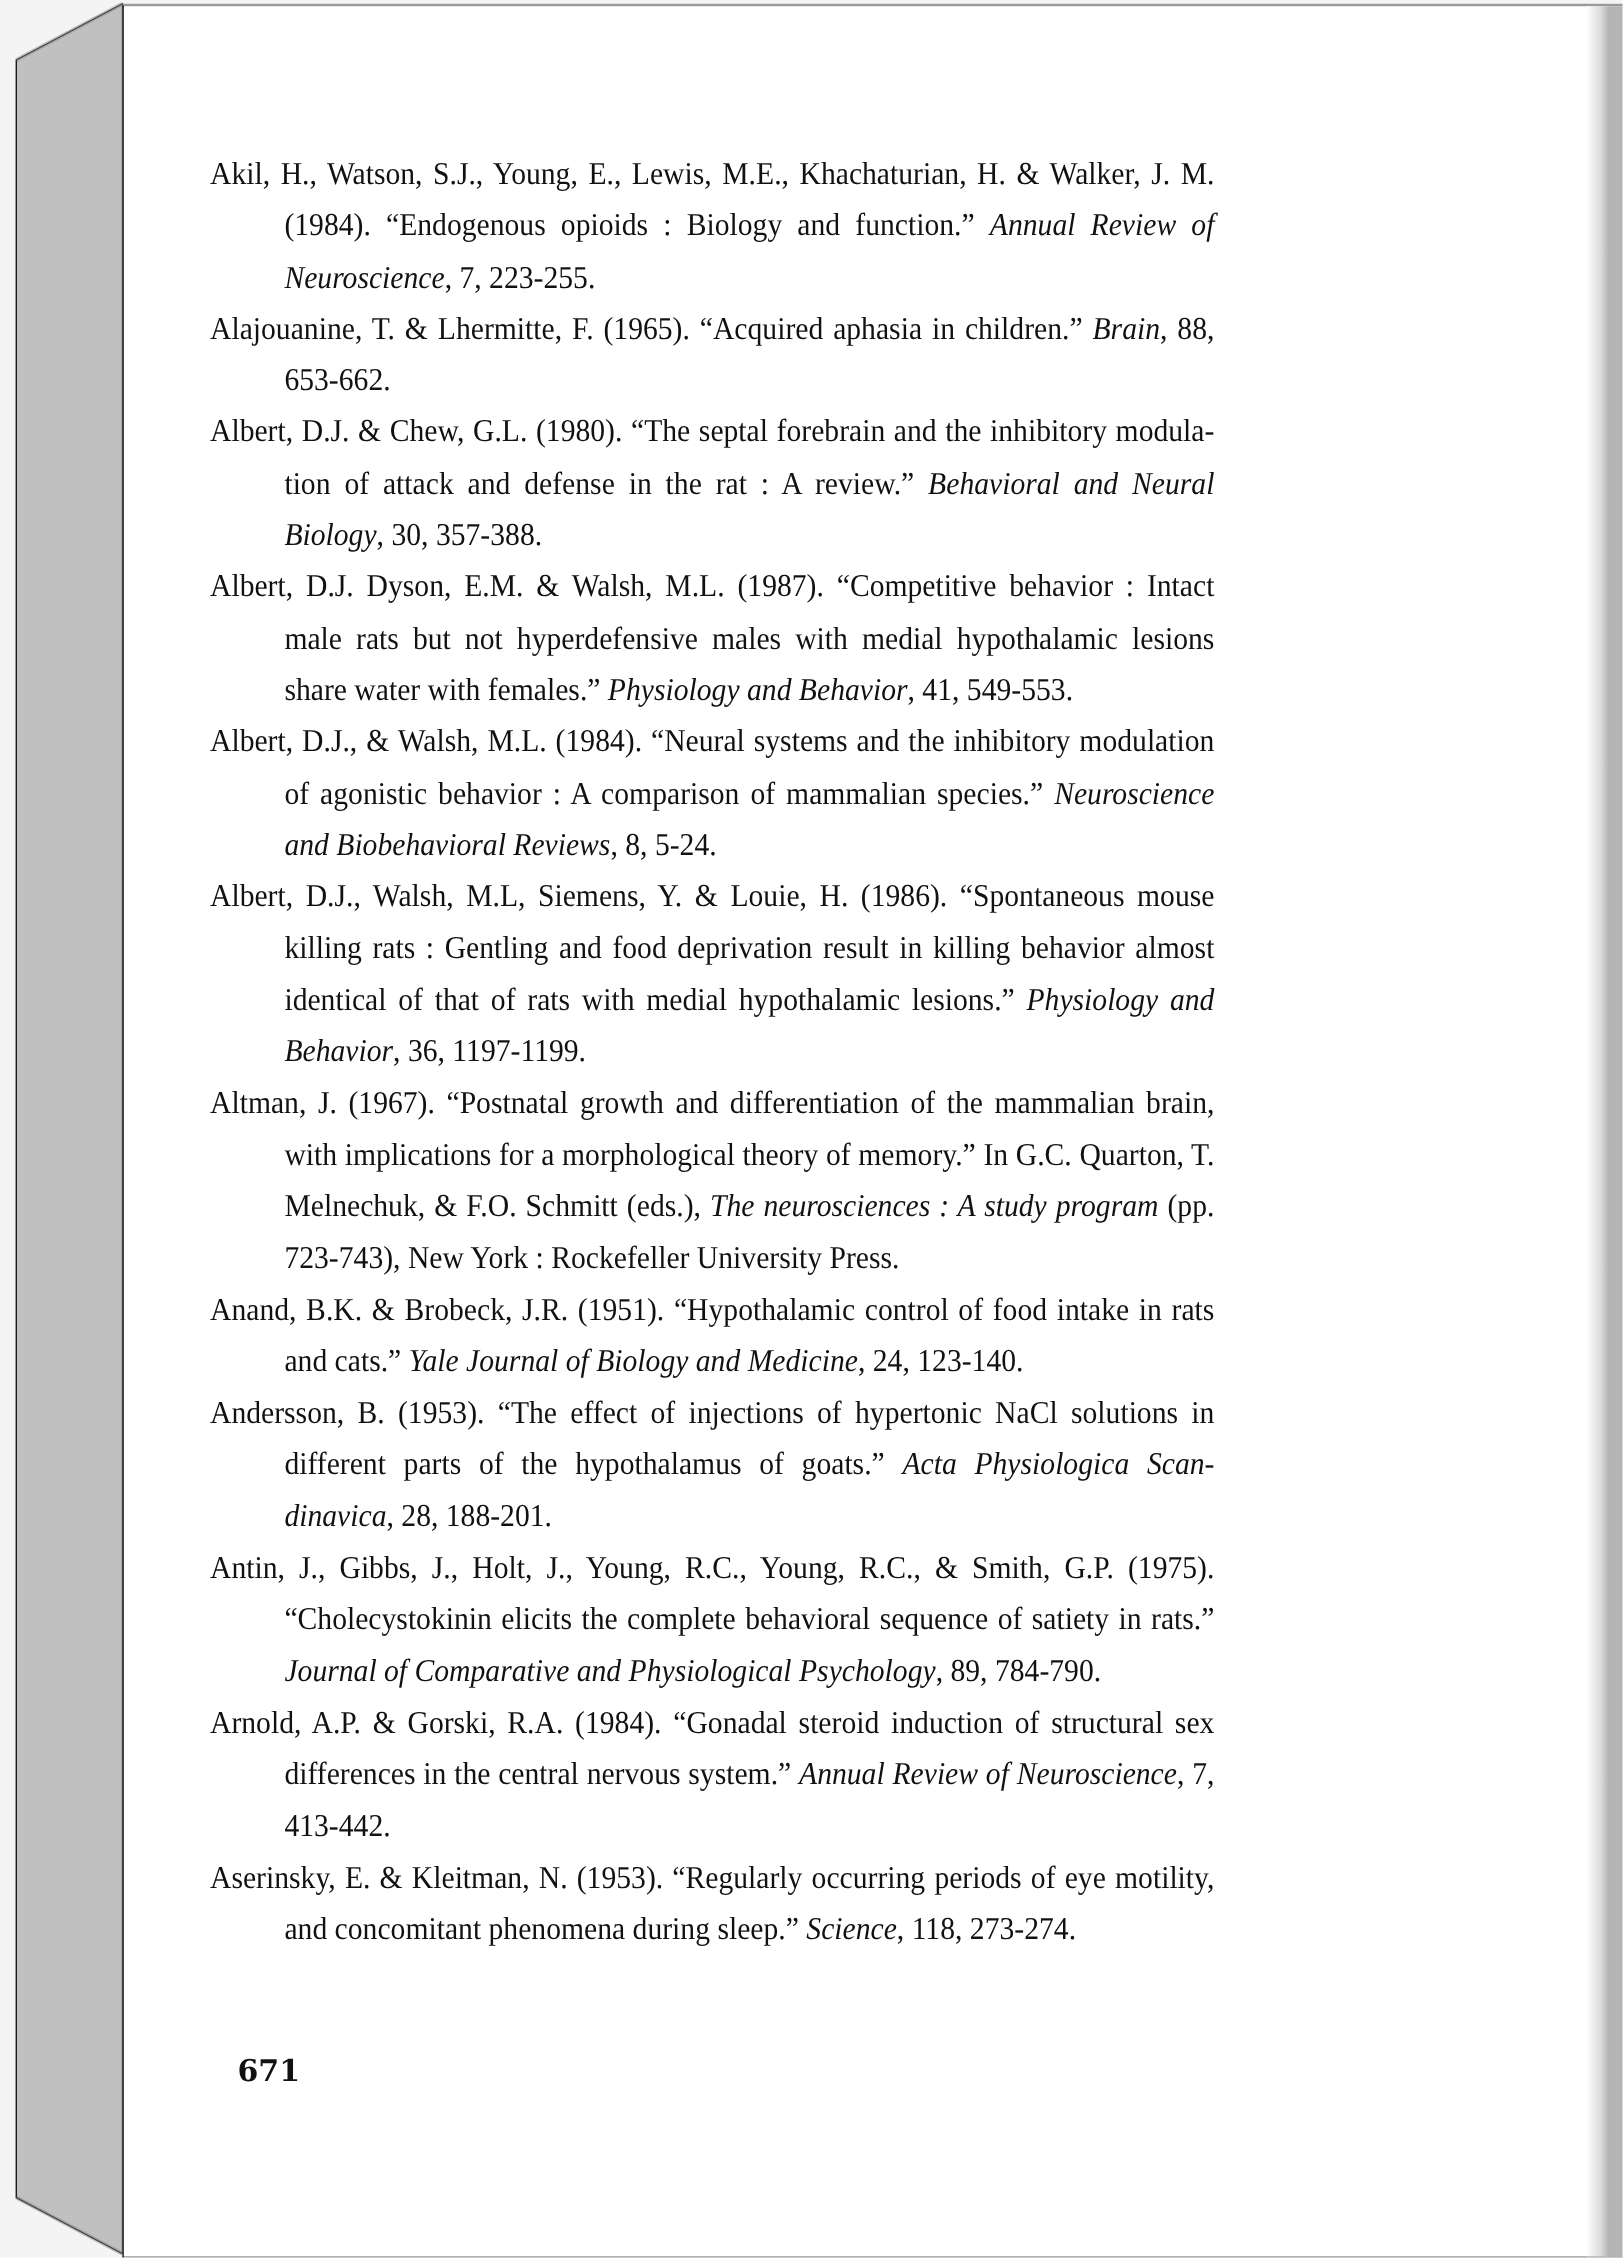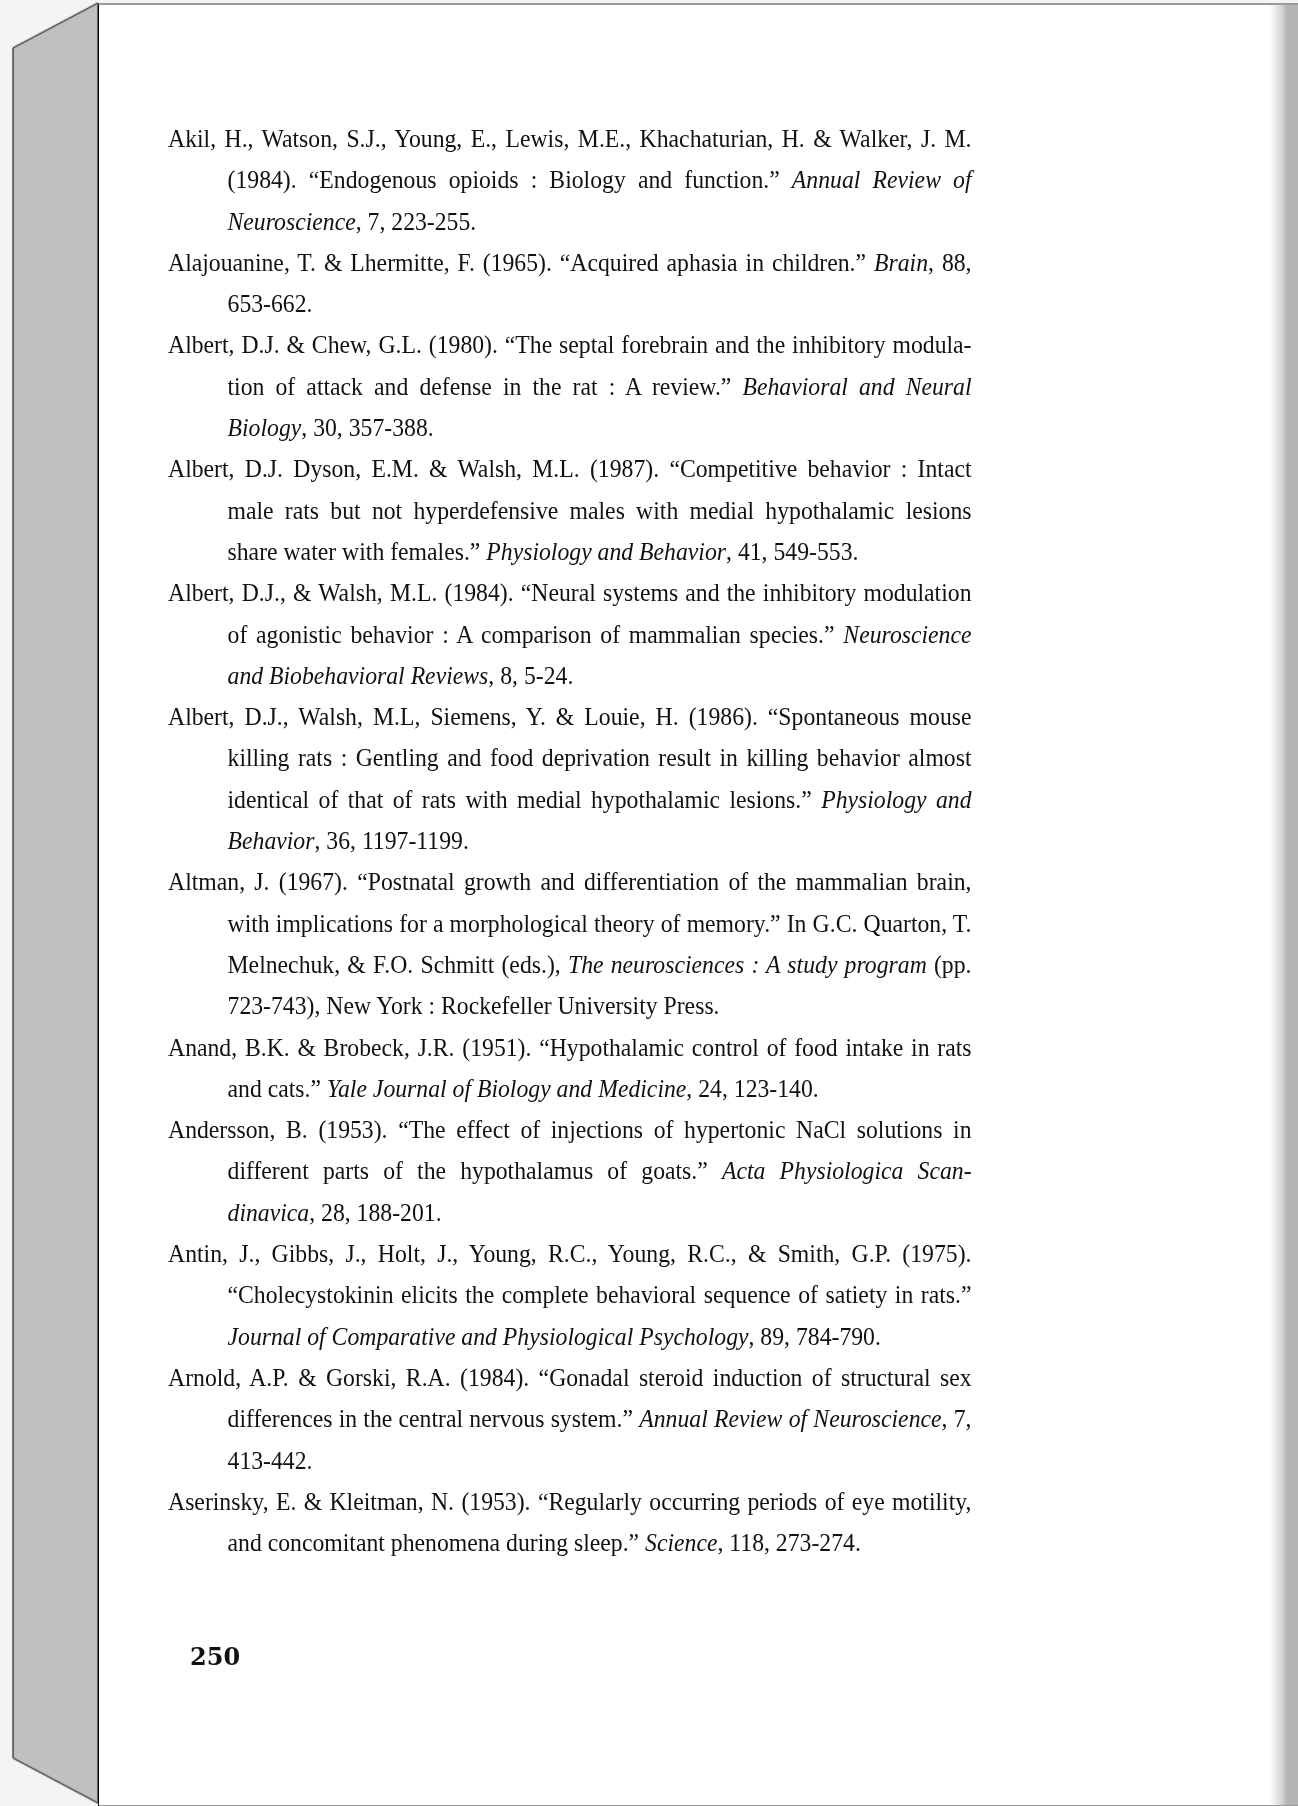--- a/index.html
+++ b/index.html
@@ -59,13 +59,13 @@
   <p class="ref"><span>Albert, D.J., &amp; Walsh, M.L. (1984). “Neural systems and the inhibitory modulation of agonistic behavior : A comparison of mammalian species.” </span><span class="it">Neuroscience and Biobehavioral Reviews</span><span>, 8, 5-24.</span></p>
   <p class="ref"><span>Albert, D.J., Walsh, M.L, Siemens, Y. &amp; Louie, H. (1986). “Spontaneous mouse killing rats : Gentling and food deprivation result in killing behavior almost identical of that of rats with medial hypothalamic lesions.” </span><span class="it">Physiology and Behavior</span><span>, 36, 1197-1199.</span></p>
   <p class="ref"><span>Altman, J. (1967). “Postnatal growth and differentiation of the mammalian brain, with implications for a morphological theory of memory.” In G.C. Quarton, T. Melnechuk, &amp; F.O. Schmitt (eds.), </span><span class="it">The neurosciences : A study program</span><span> (pp. 723-743), New York : Rockefeller University Press.</span></p>
   <p class="ref"><span>Anand, B.K. &amp; Brobeck, J.R. (1951). “Hypothalamic control of food intake in rats and cats.” </span><span class="it">Yale Journal of Biology and Medicine</span><span>, 24, 123-140.</span></p>
   <p class="ref"><span>Andersson, B. (1953). “The effect of injections of hypertonic NaCl solutions in different parts of the hypothalamus of goats.” </span><span class="it">Acta Physiologica Scan-dinavica</span><span>, 28, 188-201.</span></p>
   <p class="ref"><span>Antin, J., Gibbs, J., Holt, J., Young, R.C., Young, R.C., &amp; Smith, G.P. (1975). “Cholecystokinin elicits the complete behavioral sequence of satiety in rats.” </span><span class="it">Journal of Comparative and Physiological Psychology</span><span>, 89, 784-790.</span></p>
   <p class="ref"><span>Arnold, A.P. &amp; Gorski, R.A. (1984). “Gonadal steroid induction of structural sex differences in the central nervous system.” </span><span class="it">Annual Review of Neuroscience</span><span>, 7, 413-442.</span></p>
   <p class="ref"><span>Aserinsky, E. &amp; Kleitman, N. (1953). “Regularly occurring periods of eye motility, and concomitant phenomena during sleep.” </span><span class="it">Science</span><span>, 118, 273-274.</span></p>
 </div>
 
-<div class="page-number">250</div>
+<div class="page-number">671</div>
 
 </body></html>

